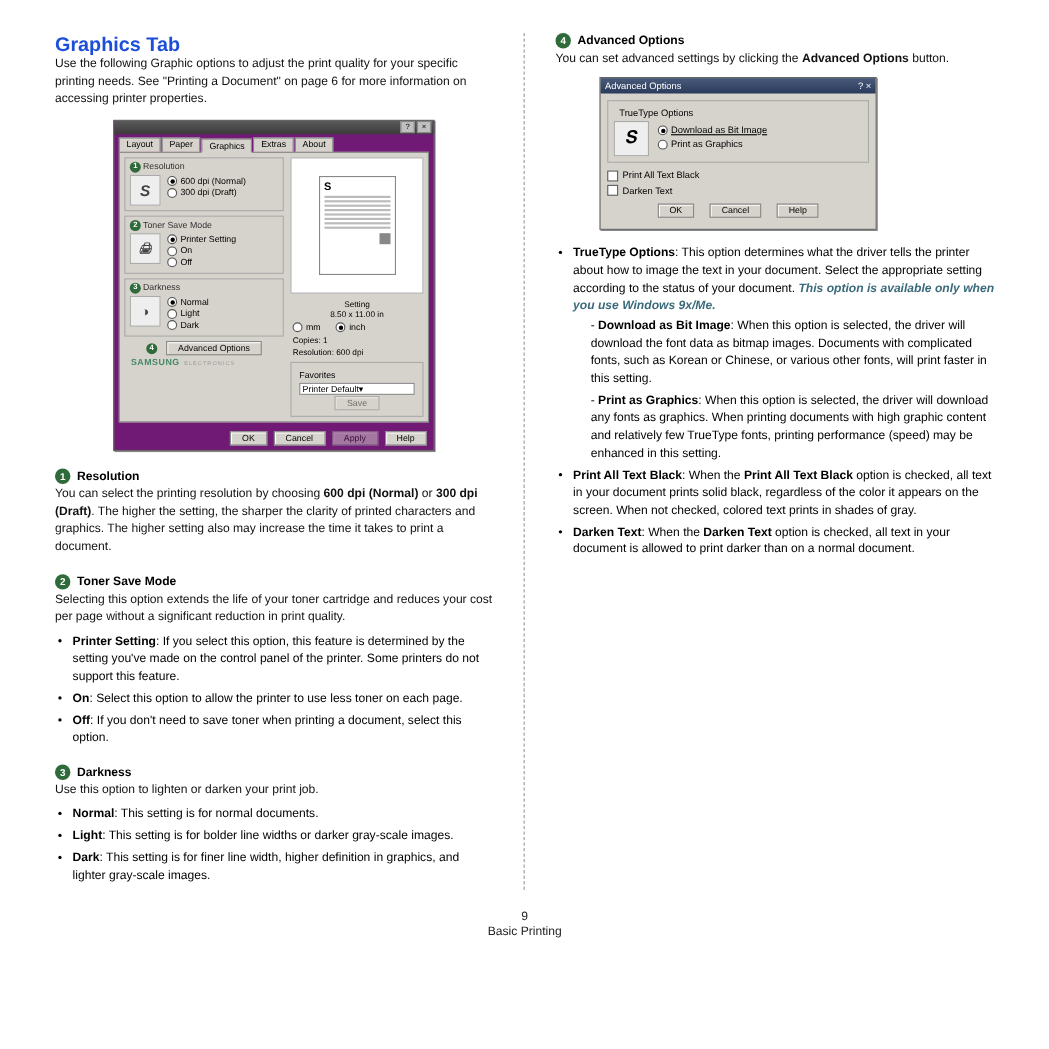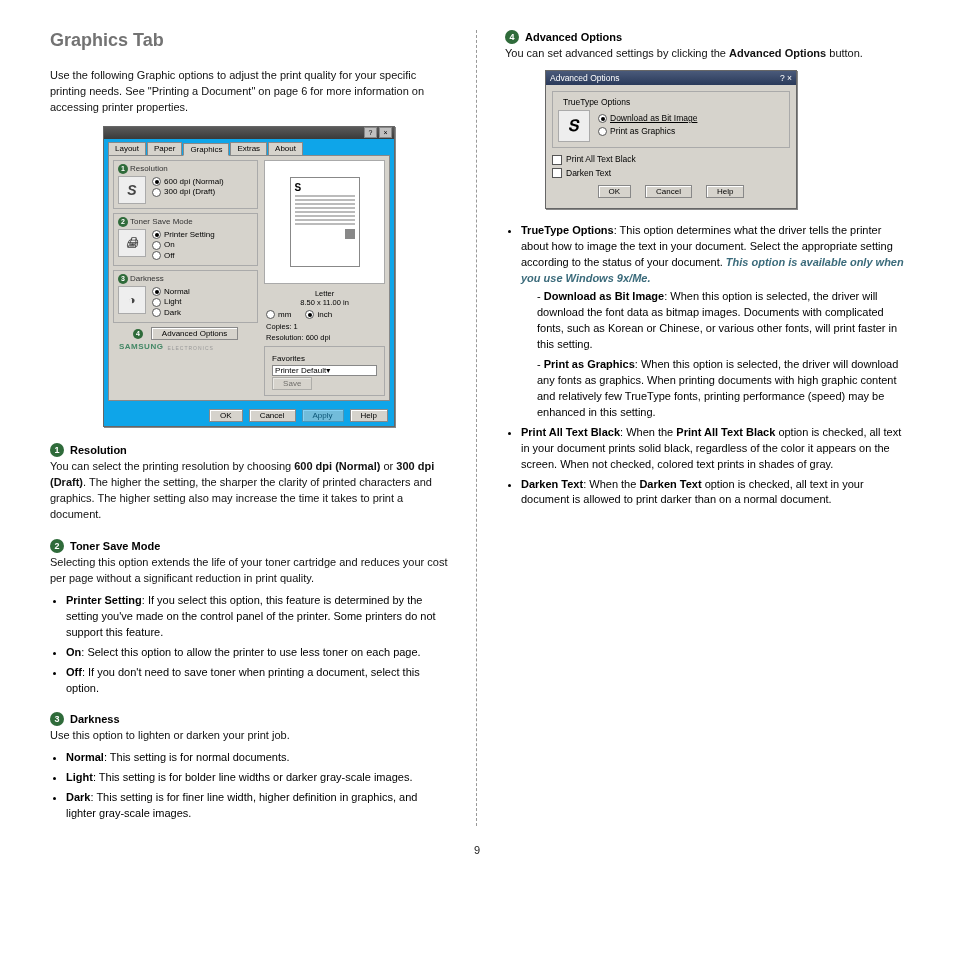--- a/index.html
+++ b/index.html
@@ -26,22 +26,22 @@
   .col-left {
     padding-right: 28px;
     border-right: 1px dashed #999;
   }
   .col-right {
     padding-left: 28px;
   }
   h2.title {
     font-size: 18px;
     font-weight: bold;
-    color: #737373;
-    margin: 0 0 17px 0;
+    color: #1d4ed8;
+    margin: 0 0 0 0;
   }
   p.intro, .body-text {
     font-size: 11px;
     line-height: 1.45;
     color: #111;
     margin: 0 0 6px 0;
   }
   .bold { font-weight: bold; }
   .bold-italic { font-weight: bold; font-style: italic; color:#3a6a7a; }
   
@@ -80,21 +80,21 @@
     font-size: 11px;
     line-height: 1.45;
   }
   ul.sub li::before { content:"- "; }
   ul.sub li { margin-bottom:4px; }
   
   .shot1 {
     width: 290px;
     margin: 10px auto 4px auto;
     border: 1px solid #666;
-    background: #0ea5e9;
+    background: #701a75;
     font-family: Tahoma, Arial, sans-serif;
     font-size: 8px;
     color: #000;
     box-shadow: 1px 1px 0 #888;
   }
   .titlebar {
     background: linear-gradient(#5a5a5a,#3a3a3a);
     color:#fff;
     height:12px;
     display:flex;
@@ -307,40 +307,40 @@
                   <div class="sheet-line"></div>
             <div class="sheet-line"></div>
                   <div class="sheet-line"></div>
                   <div class="sheet-line"></div>
             <div class="sheet-line"></div>
                   <div class="sheet-line"></div>
             <div style="width:10px;height:10px;background:#888;margin-top:4px;margin-left:auto;"></div>
           </div>
         </div>
         <div class="info-row" style="justify-content:center;flex-direction:column;align-items:center;">
-          <span>Letter</span>
+          <span>Setting</span>
           <span>8.50 x 11.00 in</span>
         </div>
         <div class="units-row">
           <span><span class="radio-dot"></span><span>mm</span></span>
           <span><span class="radio-dot sel"></span><span>inch</span></span>
         </div>
         <div class="info-row">
                 <span>Copies: 1</span>
               </div>
         <div class="info-row">
                 <span>Resolution: 600 dpi</span>
               </div>
         <div class="fav-group">
           <div style="font-size:8px;margin-bottom:2px;">Favorites</div>
           <div class="sel-box">
                   <span>Printer Default</span>
                   <span>▾</span>
                 </div>
-          <div style="text-align:left;margin-top:3px;">
+          <div style="text-align:center;margin-top:3px;">
             <span class="btn" style="opacity:.5;">Save</span>
           </div>
         </div>
       </div>
     </div>
     <div class="dlg-buttons">
       <div class="btn">OK</div>
       <div class="btn">Cancel</div>
       <div class="btn" style="opacity:.5;">Apply</div>
       <div class="btn">Help</div>
@@ -430,14 +430,15 @@
     <li>
       <span class="bold">Darken Text</span><span>: When the </span><span class="bold">Darken Text</span><span> option is checked, all text in your document is allowed to print darker than on a normal document.</span>
     </li>
   </ul>
 </div>
 
 </div>
 
 <div class="footer">
   <div class="pnum">9</div>
+  <div>Basic Printing</div>
 </div>
 </div>
 
 </body></html>

